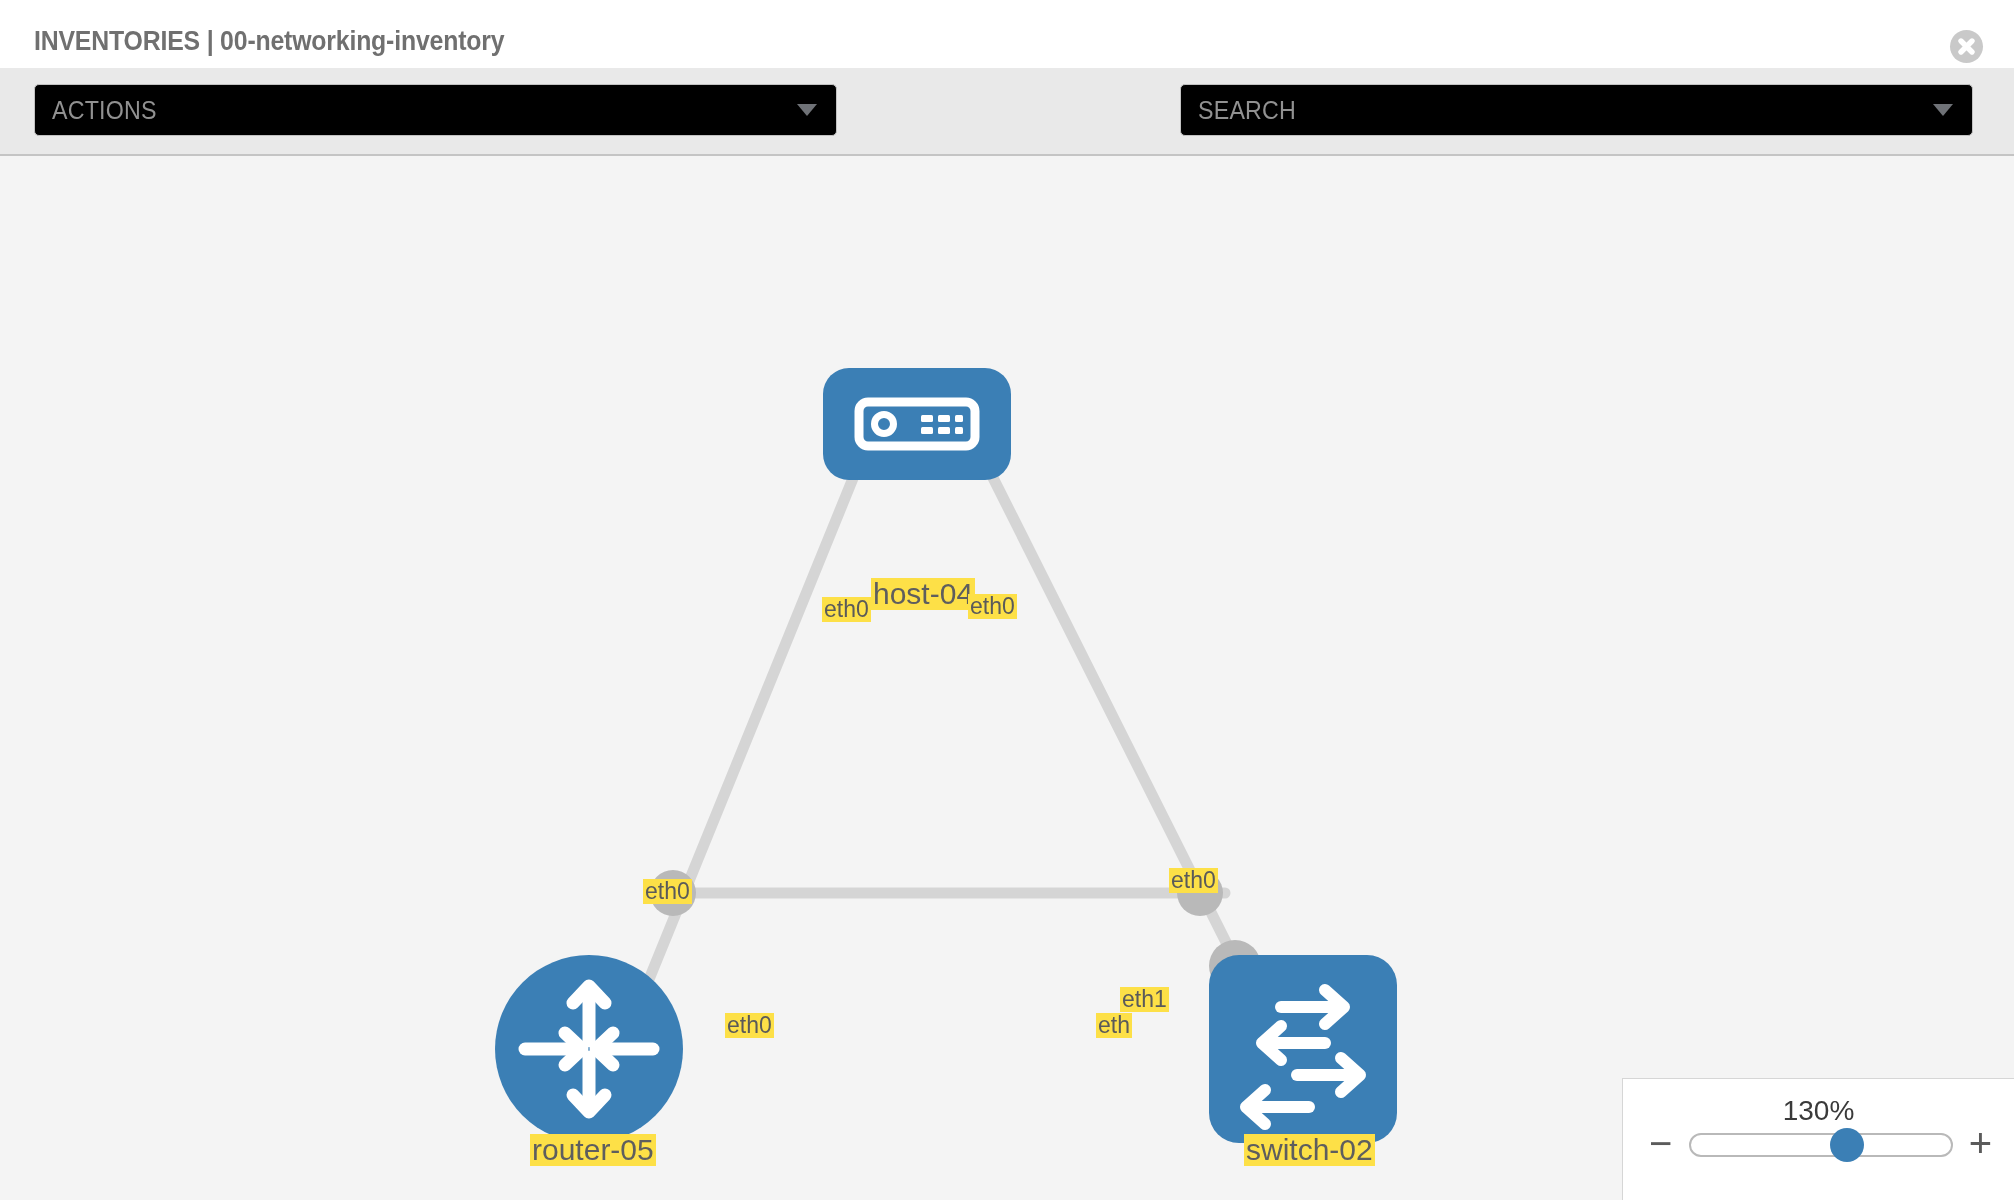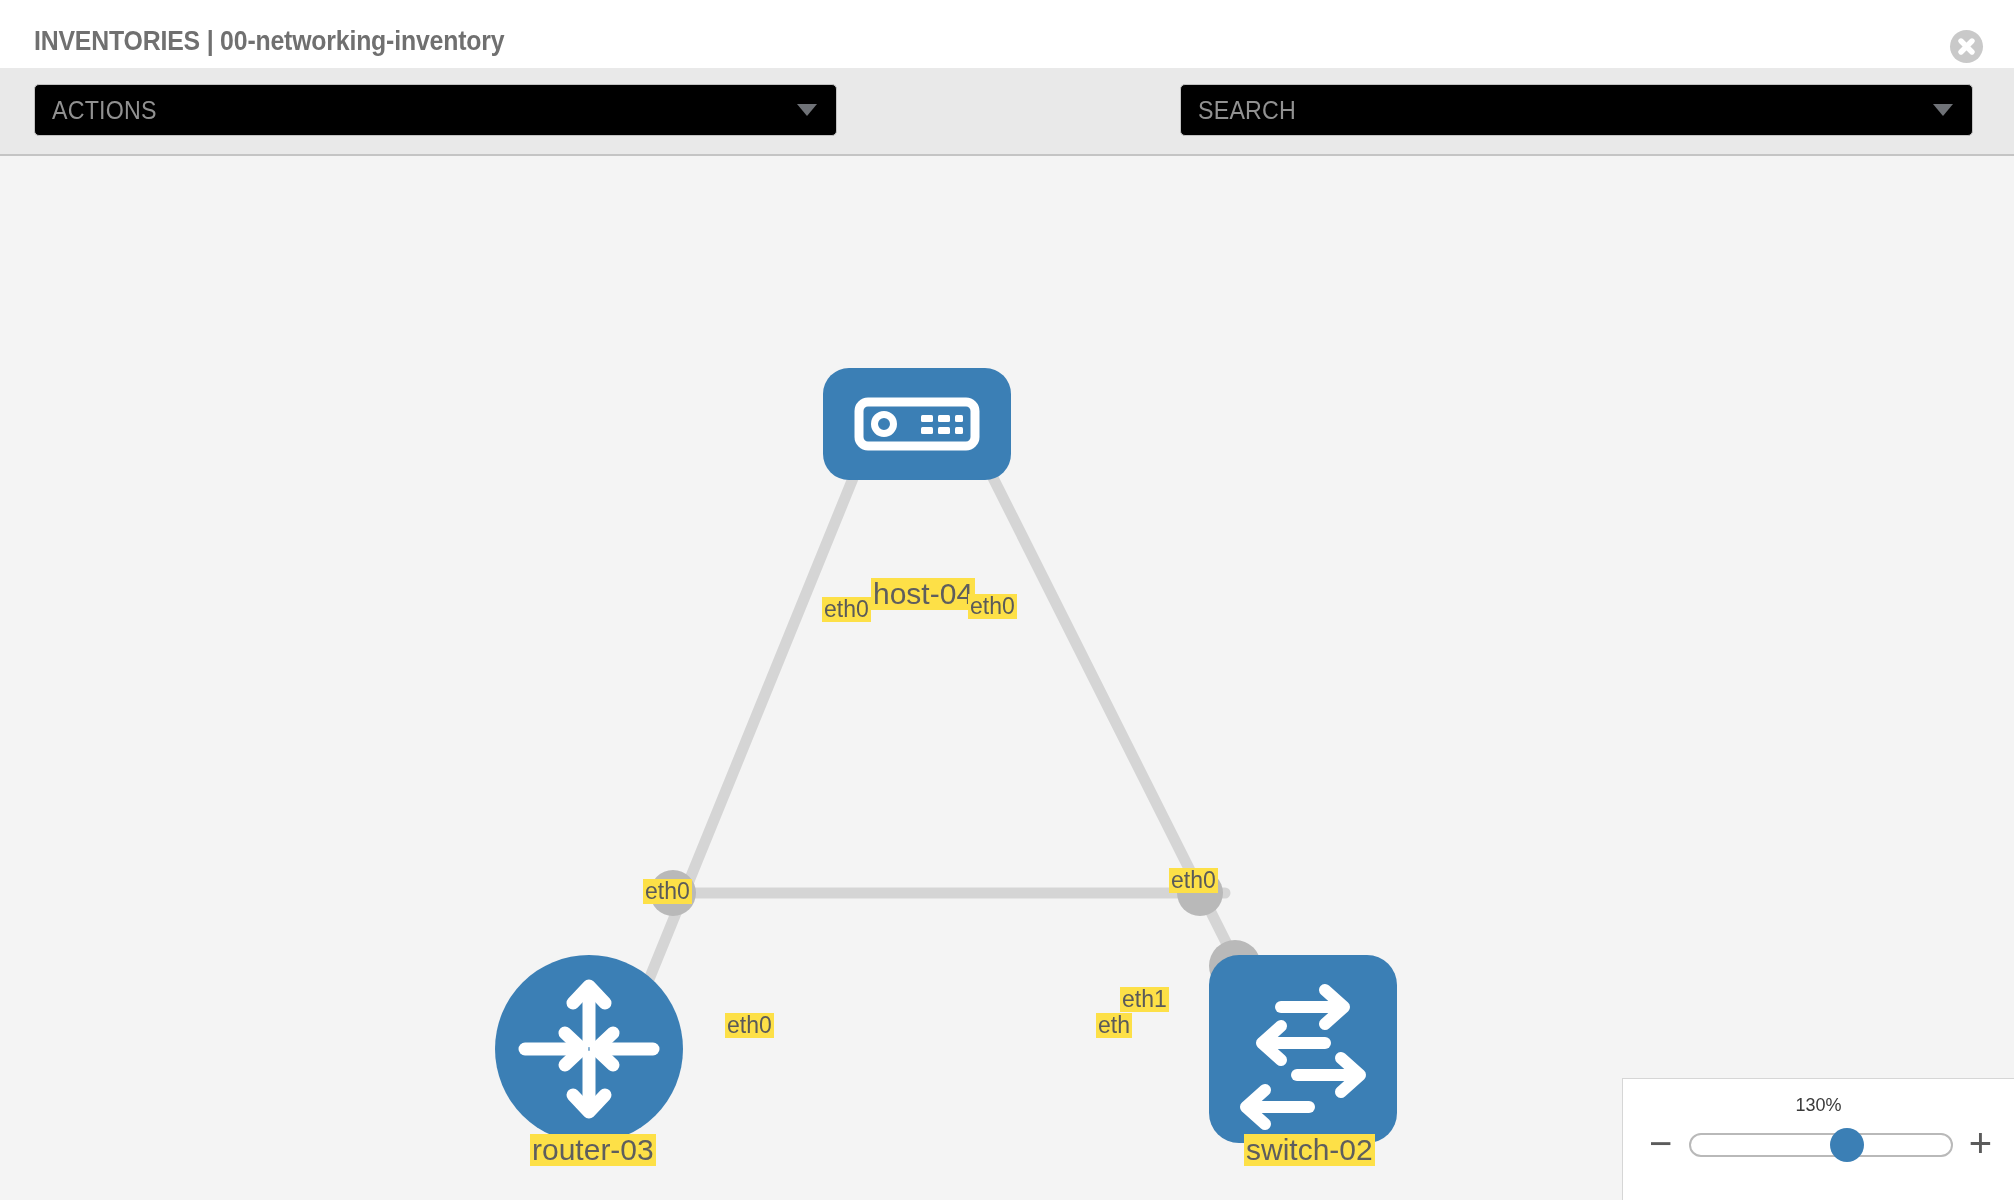--- a/index.html
+++ b/index.html
@@ -93,21 +93,21 @@
   
   #zoom-control {
     position: absolute; right: 0; bottom: 0;
     width: 392px; height: 122px;
     background: #ffffff;
     border-top: 1px solid #d6d6d6;
     border-left: 1px solid #d6d6d6;
   }
   #zoom-value {
     position: absolute; top: 16px; left: 0; width: 100%;
-    text-align: center; font-size: 18px; color: #3a3a3a;
+    text-align: center; font-size: 28px; color: #3a3a3a;
   }
   #zoom-minus, #zoom-plus {
     position: absolute; top: 46px; cursor: pointer;
     font-size: 40px; color: #5b5b5b; line-height: 36px;
     font-weight: 500;
   }
   #zoom-minus { left: 26px; }
   #zoom-plus  { right: 22px; }
   #zoom-slider {
     position: absolute; left: 66px; top: 54px;
@@ -235,21 +235,21 @@
           <line x1="88" y1="120" x2="150" y2="120"></line>
           <polyline points="132,103 151,120 132,137"></polyline>
 
           <line x1="100" y1="152" x2="38" y2="152"></line>
           <polyline points="56,135 37,152 56,169"></polyline>
         </g>
       </g>
     </svg>
 
     <div class="chip node-label" style="left:871px; top:422px;">host-04</div>
-    <div class="chip node-label" style="left:530px; top:978px;">router-03</div>
+    <div class="chip node-label" style="left:530px; top:978px;">router-05</div>
     <div class="chip node-label" style="left:1244px; top:978px;">switch-02</div>
 
     <div class="chip port-label" style="left:822px;  top:441px;">eth0</div>
     <div class="chip port-label" style="left:968px;  top:438px;">eth0</div>
     <div class="chip port-label" style="left:643px;  top:723px;">eth0</div>
     <div class="chip port-label" style="left:1169px; top:712px;">eth0</div>
     <div class="chip port-label" style="left:725px;  top:857px;">eth0</div>
     <div class="chip port-label" style="left:1096px; top:857px;">eth</div>
     <div class="chip port-label" style="left:1120px; top:831px;">eth1</div>
 

